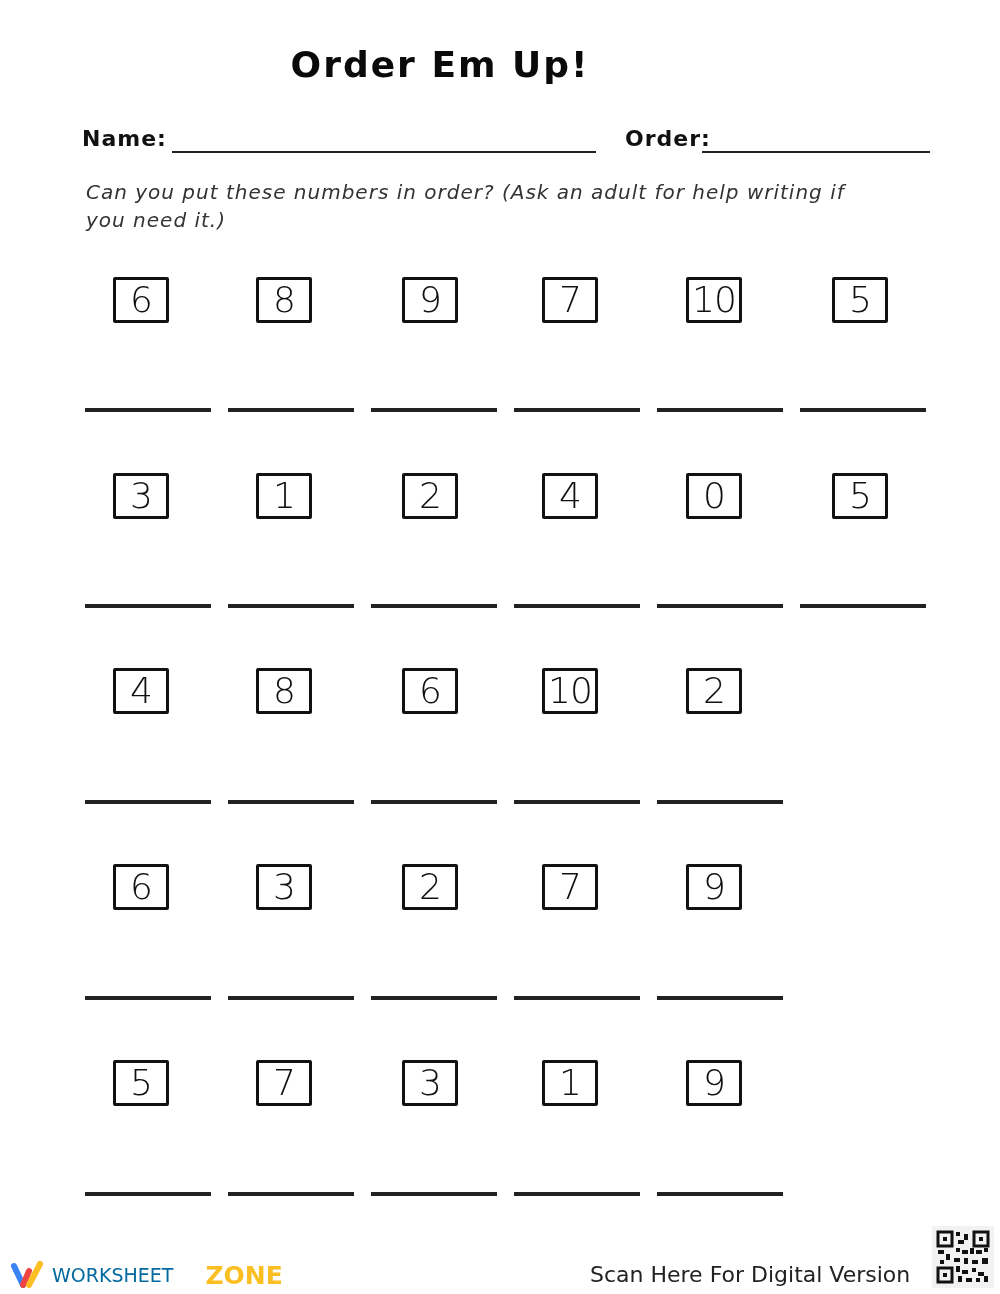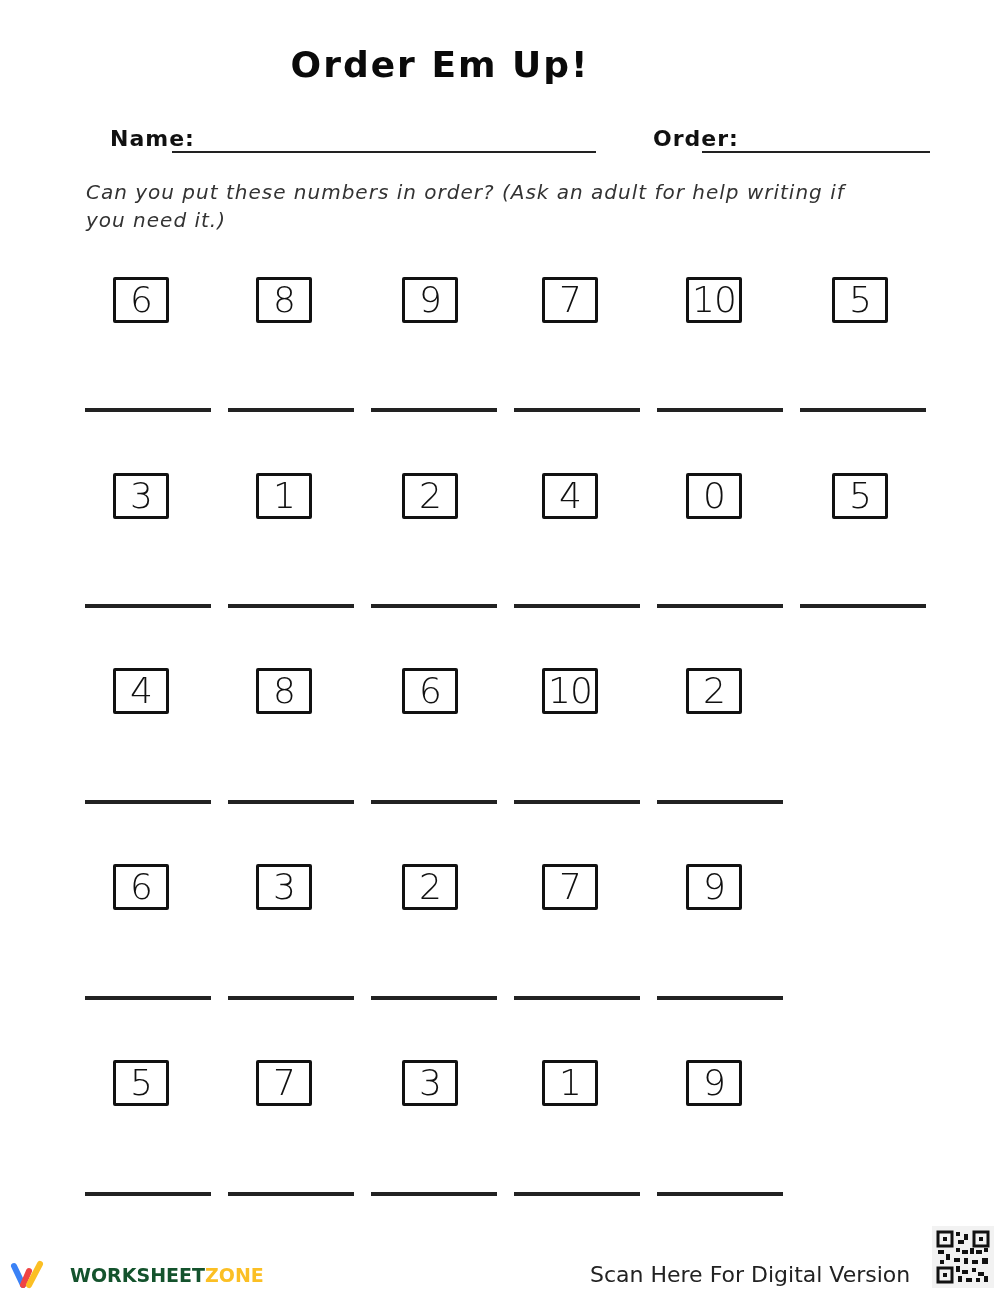--- a/index.html
+++ b/index.html
@@ -1,25 +1,25 @@
 <!DOCTYPE html>
 <html><head>
 <meta charset="utf-8">
 <style>
   html, body { margin:0; padding:0; background:#ffffff; }
   body { width:1000px; height:1294px; position:relative; overflow:hidden; font-family:"DejaVu Sans", sans-serif; color:#111; }
   .title { position:absolute; top:44px; left:0; width:880px; text-align:center; font-size:36px; font-weight:bold; letter-spacing:2px; color:#0a0a0a; }
-  .field-label { position:absolute; top:126px; font-size:22px; font-weight:bold; letter-spacing:1px; color:#111;margin-left:28px; }
+  .field-label { position:absolute; top:126px; font-size:22px; font-weight:bold; letter-spacing:1px; color:#111; }
   .field-line { position:absolute; height:0; border-bottom:2px solid #222; }
   .instructions { position:absolute; top:178px; left:86px; width:780px; font-size:20px; font-style:italic; line-height:28px; color:#333; letter-spacing:1px; font-weight:300; }
   .num-box { position:absolute; width:56px; height:46px; border:3px solid #111; border-radius:2px; box-sizing:border-box; text-align:center; font-size:36px; line-height:40px; font-weight:200; color:#111; font-family:"DejaVu Sans", sans-serif; letter-spacing:-1px; }
   .ans-line { position:absolute; width:126px; height:4px; background:#222; }
   .footer-logo { position:absolute; left:10px; top:1260px; height:30px; display:flex; align-items:center; }
-  .brand-a { color:#14532d; font-weight:bold; font-size:19px; margin-left:24px; }
-  .brand-b { color:#fbbf24; font-weight:bold; font-size:19px; }
+  .brand-a { color:#0369a1; font-weight:normal; font-size:19px; margin-left:6px; }
+  .brand-b { color:#fbbf24; font-weight:bold; font-size:25px;margin-left:32px; }
   .scan-text { position:absolute; left:590px; top:1262px; font-size:22px; color:#222; }
   .qr { position:absolute; left:932px; top:1226px; width:62px; height:62px; background:#f2f2f2; }
 </style>
 </head>
 <body>
 
 <div class="title">Order Em Up!</div>
 
 <div class="field-label" style="left:82px;">Name:</div>
 <div class="field-line" style="left:172px; top:151px; width:424px;"></div>

